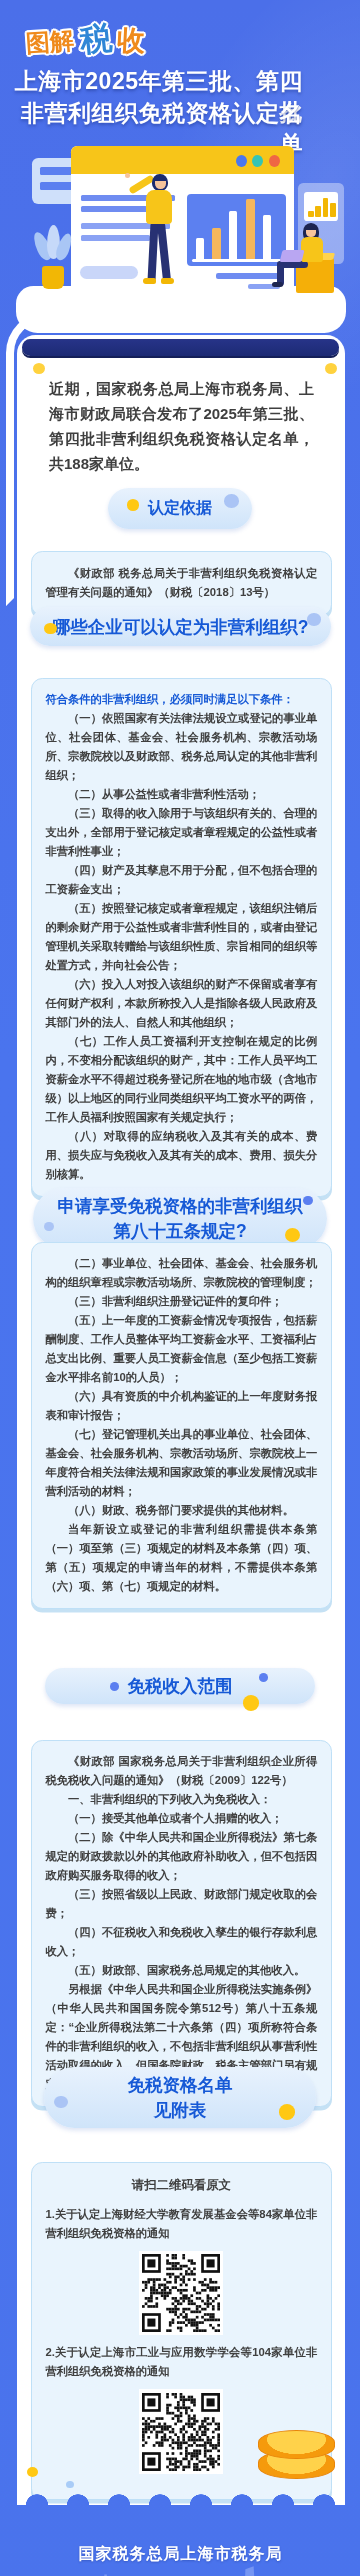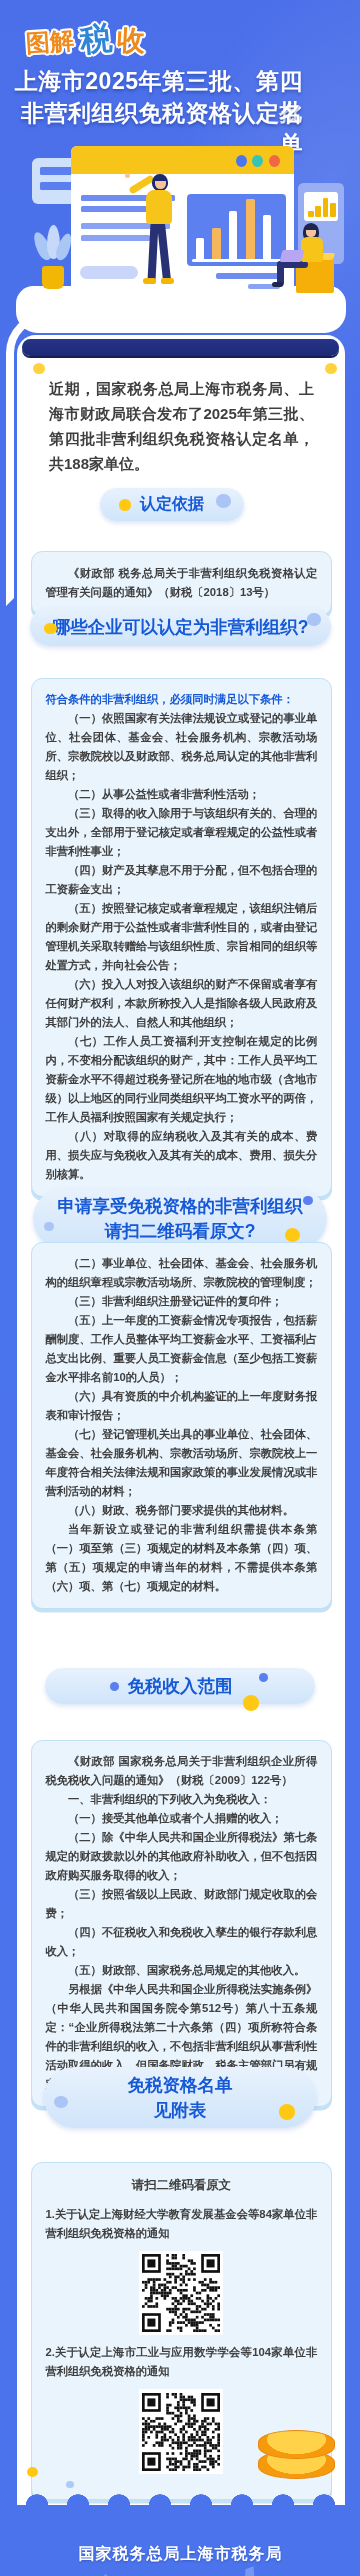--- a/index.html
+++ b/index.html
@@ -171,21 +171,21 @@
   <div class="abs wm-laptop"></div>
 
   <div class="abs card-arc"></div>
   <div class="abs card"></div>
   <div class="abs navybar"></div>
   <div class="abs cdot" style="left:33px;top:363px;width:12px;height:10.8px;background:#ffd23e;"></div>
   <div class="abs cdot" style="left:325px;top:363px;width:12px;height:10.8px;background:#ffd23e;"></div>
 
   <div class="abs intro">近期，国家税务总局上海市税务局、上海市财政局联合发布了2025年第三批、第四批非营利组织免税资格认定名单，共188家单位。</div>
 
-  <div class="abs pill" style="left:100px;top:488px;width:144px;height:33px;font-size:16px;">
+  <div class="abs pill" style="left:108px;top:488px;width:144px;height:41px;font-size:16px;">
     <span class="dec" style="left:18.5px;top:11.3px;width:12.4px;height:11.3px;background:#ffc813;"></span>
     <span class="dec" style="right:13.4px;top:6.2px;width:14.4px;height:13.4px;background:#aac4f5;"></span>
     <span>认定依据</span>
   </div>
   <div class="abs box" style="left:31px;top:531px;width:272px;padding:12.4px 13.4px;">
     <p>《财政部 税务总局关于非营利组织免税资格认定管理有关问题的通知》（财税〔2018〕13号）</p>
   </div>
 
   <div class="abs pill" style="left:30px;top:607px;width:301px;height:39px;font-size:17.5px;align-items:center;">
     <span class="dec" style="left:14.4px;top:15.5px;width:12.4px;height:11.3px;background:#ffc813;"></span>
@@ -202,21 +202,21 @@
     <p>（六）投入人对投入该组织的财产不保留或者享有任何财产权利，本款所称投入人是指除各级人民政府及其部门外的法人、自然人和其他组织；</p>
     <p>（七）工作人员工资福利开支控制在规定的比例内，不变相分配该组织的财产，其中：工作人员平均工资薪金水平不得超过税务登记所在地的地市级（含地市级）以上地区的同行业同类组织平均工资水平的两倍，工作人员福利按照国家有关规定执行；</p>
     <p>（八）对取得的应纳税收入及其有关的成本、费用、损失应与免税收入及其有关的成本、费用、损失分别核算。</p>
   </div>
 
   <div class="abs pill" style="left:33px;top:1152px;width:294px;height:61px;font-size:17.5px;line-height:25px;margin-top:36px;">
     <span class="dec" style="left:11.3px;top:34px;width:9.3px;height:8.8px;background:#aac4f5;"></span>
     <span class="dec" style="right:14.4px;top:8.2px;width:9.3px;height:8.8px;background:#5b7ff0;"></span>
     <span class="dec" style="right:27px;top:40px;width:15.5px;height:14.4px;background:#ffc813;"></span>
     <span>申请享受免税资格的非营利组织</span>
-    <span>请扫二维码看原文?</span>
+    <span>第八十五条规定?</span>
   </div>
   <div class="abs box" style="left:31px;top:1222px;width:272px;padding:11.3px 13.4px;">
     <p>（二）事业单位、社会团体、基金会、社会服务机构的组织章程或宗教活动场所、宗教院校的管理制度；</p>
     <p>（三）非营利组织注册登记证件的复印件；</p>
     <p>（五）上一年度的工资薪金情况专项报告，包括薪酬制度、工作人员整体平均工资薪金水平、工资福利占总支出比例、重要人员工资薪金信息（至少包括工资薪金水平排名前10的人员）；</p>
     <p>（六）具有资质的中介机构鉴证的上一年度财务报表和审计报告；</p>
     <p>（七）登记管理机关出具的事业单位、社会团体、基金会、社会服务机构、宗教活动场所、宗教院校上一年度符合相关法律法规和国家政策的事业发展情况或非营利活动的材料；</p>
     <p>（八）财政、税务部门要求提供的其他材料。</p>
     <p>当年新设立或登记的非营利组织需提供本条第（一）项至第（三）项规定的材料及本条第（四）项、第（五）项规定的申请当年的材料，不需提供本条第（六）项、第（七）项规定的材料。</p>
   </div>

